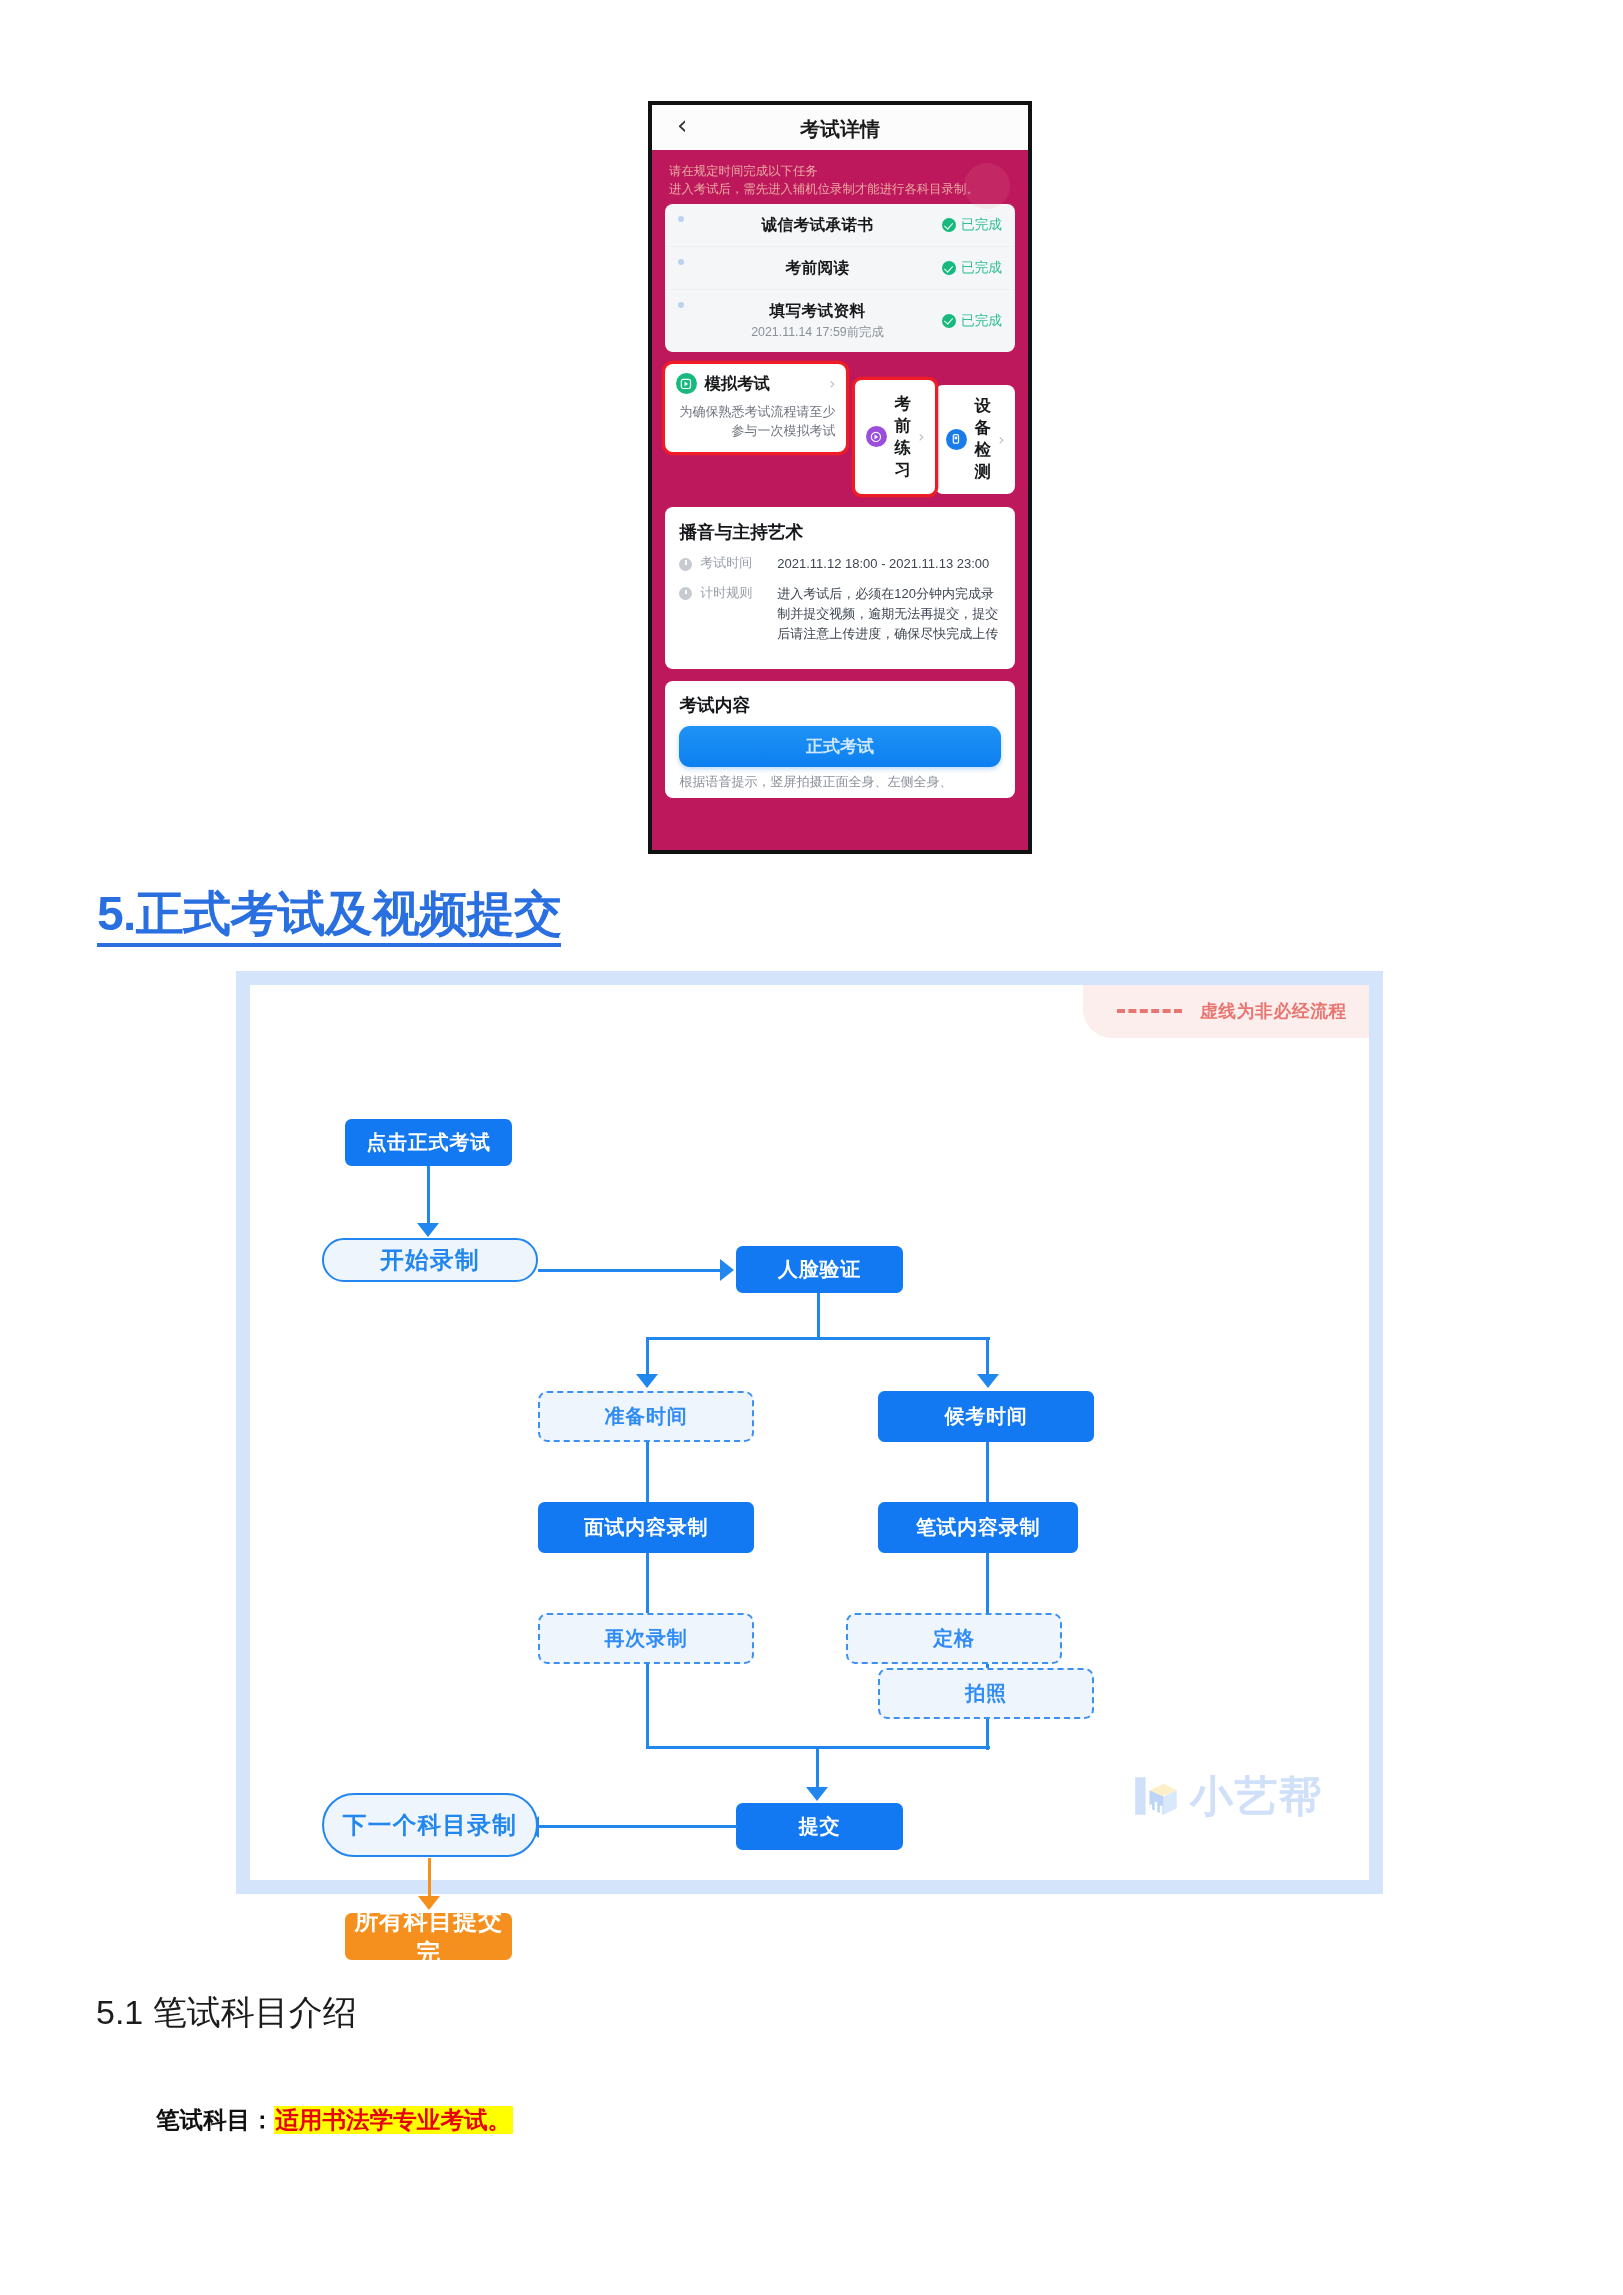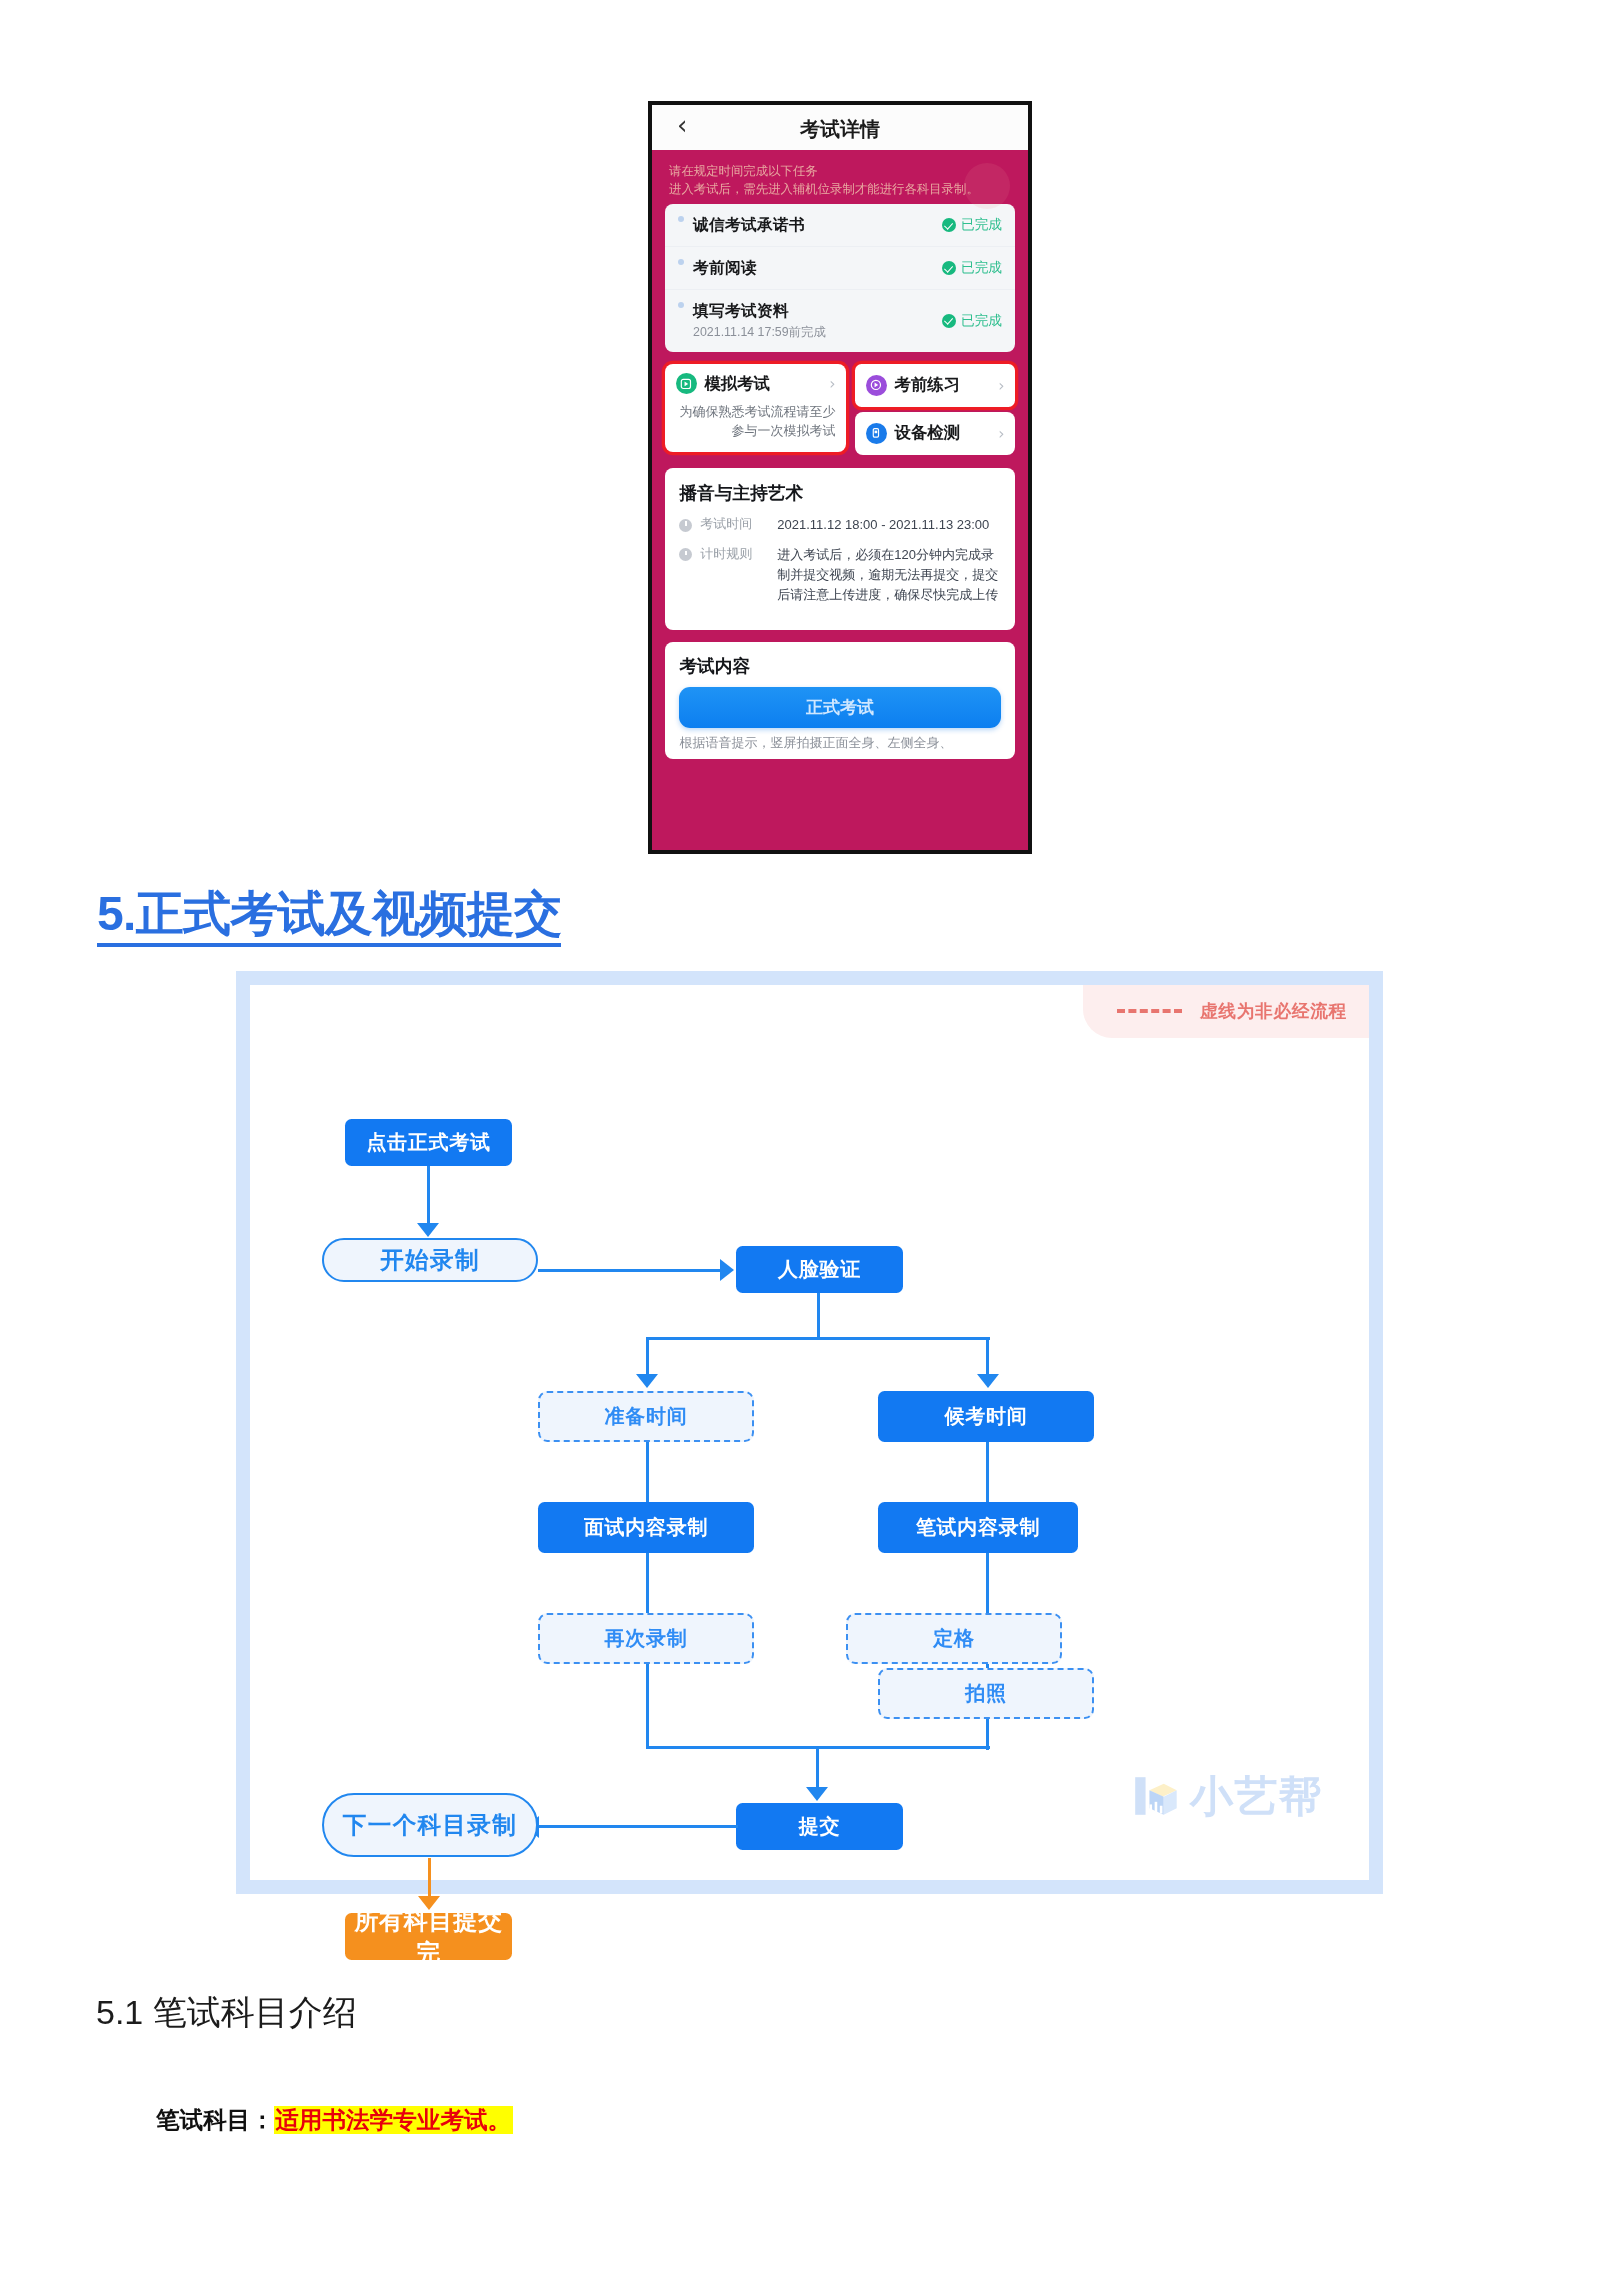--- a/index.html
+++ b/index.html
@@ -17,35 +17,35 @@
   }
   .ph-header{height:45px;position:relative;background:#fcfcfc;}
   .ph-back{position:absolute;left:25px;top:9.2px;font-size:26px;color:#333;line-height:23.6px;
     font-family:"DejaVu Sans",sans-serif;}
   .ph-title{position:absolute;left:0;right:0;top:10.5px;text-align:center;font-size:20px;color:#1b1b1b;font-weight:600;}
   .ph-body{background:#be185d;padding:0 0 0 0;height:calc(100% - 45px);position:relative;}
 
   .notice{padding:11.8px 17px 3.9px 17px;color:#e8a8a0;font-size:12.4px;line-height:1.5;position:relative;}
   .stamp{position:absolute;right:18.3px;top:13px;width:46px;height:46px;border-radius:50%;
     background:rgba(235,150,150,.13);}
-  .tasks{background:#f4f6f8;margin:1.3px 13px 0 13px;border-radius:7.9px;overflow:hidden;}
+  .tasks{background:#f4f6f8;margin:1.3px 13px 0 13px;border-radius:7.9px;overflow:hidden;text-align:center;}
   .task{display:flex;align-items:center;padding:10.5px 13px;border-bottom:0.7px solid #eceff3;}
   .task:last-child{border-bottom:none;}
   .task .dot{width:5.9px;height:5.9px;border-radius:50%;background:#bcd2ee;margin-right:9.2px;flex:0 0 auto;margin-top:1.3px;align-self:flex-start;}
   .task .tx{flex:1;}
   .task .tname{font-size:15.7px;font-weight:700;color:#17181a;letter-spacing:0.3px;}
   .task .tsub{font-size:12.4px;color:#8b9099;margin-top:2.6px;}
   .task .tstat{display:flex;align-items:center;font-size:13.7px;color:#2fbf8f;white-space:nowrap;}
   .check{width:14.4px;height:14.4px;border-radius:50%;background:#17b97f;margin-right:4.6px;position:relative;flex:0 0 auto;}
   .check:after{content:"";position:absolute;left:3.9px;top:2.6px;width:3.9px;height:7.2px;border:solid #fff;border-width:0 1.6px 1.6px 0;transform:rotate(42deg);}
 
   .twocol{display:flex;gap:9.2px;margin:11.8px 13px 0 13px;align-items:flex-start;}
   .card{background:#fff;border-radius:7.9px;}
   .cardL{flex:1 1 0;padding:9.2px 10.5px 11.8px 10.5px;box-shadow:0 0 0 3.3px #ee1c25;}
-  .cardRwrap{flex:1 1 0;display:flex;flex-direction:column;gap:0;}
+  .cardRwrap{flex:1 1 0;display:flex;flex-direction:row;gap:0;margin-top:16px;}
   .rowlink{display:flex;align-items:center;padding:10.5px 10.5px;}
   .rowlink.hl{box-shadow:0 0 0 3.3px #ee1c25;border-radius:6.5px;background:#fff;position:relative;z-index:2;}
   .ic{width:21px;height:21px;border-radius:50%;display:flex;align-items:center;justify-content:center;margin-right:7.9px;flex:0 0 auto;}
   .ic.green{background:#17b97f;}
   .ic.purple{background:#9b4ddb;}
   .ic.blue{background:#1a7bea;}
   .ic svg{display:block;}
   .rowlink .lbl{font-size:16.4px;font-weight:700;color:#17181a;flex:1;}
   .chev{color:#b9bec6;font-size:15.7px;font-family:"DejaVu Sans",sans-serif;}
   .cardL .desc{font-size:13px;color:#6f757e;line-height:1.45;margin-top:7.9px;text-align:right;}

